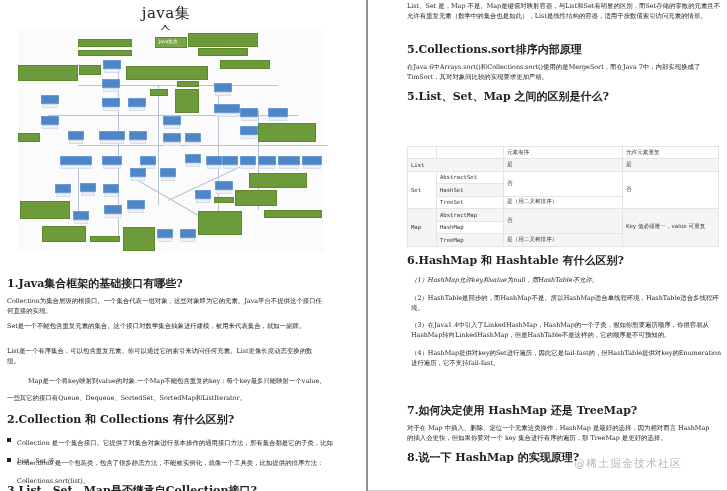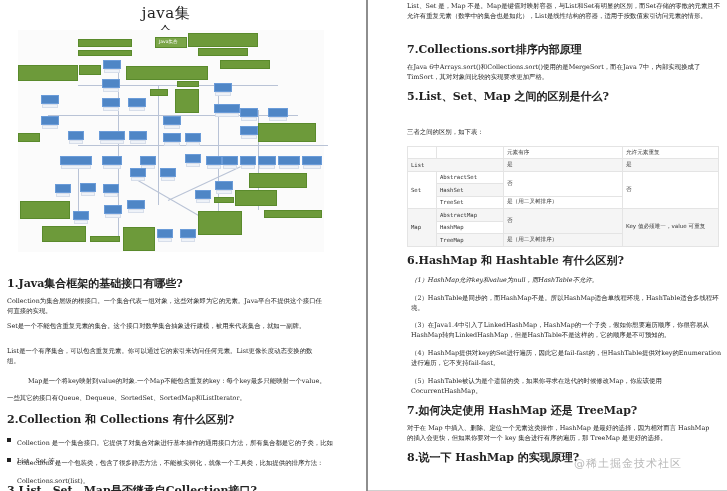--- a/index.html
+++ b/index.html
@@ -147,33 +147,31 @@
   </div>
 
   <div class="h2" style="left:7px;top:483px;">3.List、Set、Map是否继承自Collection接口?</div>
 </div>
 
 <div class="divider"></div>
 
 <div class="page page-right">
   <div class="p" style="left:39px;top:1px;width:315px;">List、Set 是，Map 不是。Map是键值对映射容器，与List和Set有明显的区别，而Set存储的零散的元素且不允许有重复元素（数学中的集合也是如此），List是线性结构的容器，适用于按数值索引访问元素的情形。</div>
 
-  <div class="h2" style="left:39px;top:42px;">7.Collections.sort排序内部原理</div>
+  <div class="h2" style="left:39px;top:42px;">5.Collections.sort排序内部原理</div>
   <div class="p" style="left:39px;top:62px;width:305px;">在Java 6中Arrays.sort()和Collections.sort()使用的是MergeSort，而在Java 7中，内部实现换成了TimSort，其对对象间比较的实现要求更加严格。</div>
 
   <div class="h2" style="left:39px;top:89px;">5.List、Set、Map 之间的区别是什么?</div>
   <div class="p" style="left:39px;top:108px;width:315px;margin-top:40px;">List、Set、Map 的区别主要体现在两个方面：元素是否有序、是否允许元素重复。</div>
-  <div class="p" style="left:39px;top:127px;width:300px;">三者之间的区别，如下表：</div>
 
   <div class="h2" style="left:39px;top:253px;">6.HashMap 和 Hashtable 有什么区别?</div>
   <div class="p" style="left:43px;top:275px;width:305px;font-style:italic;">（1）HashMap允许key和value为null，而HashTable不允许。</div>
   <div class="p" style="left:43px;top:293px;width:315px;">（2）HashTable是同步的，而HashMap不是。所以HashMap适合单线程环境，HashTable适合多线程环境。</div>
   <div class="p" style="left:43px;top:320px;width:315px;">（3）在Java1.4中引入了LinkedHashMap，HashMap的一个子类，假如你想要遍历顺序，你很容易从HashMap转向LinkedHashMap，但是HashTable不是这样的，它的顺序是不可预知的。</div>
   <div class="p" style="left:43px;top:348px;width:315px;">（4）HashMap提供对key的Set进行遍历，因此它是fail-fast的，但HashTable提供对key的Enumeration进行遍历，它不支持fail-fast。</div>
-  <div class="p" style="left:43px;top:376px;width:305px;">（5）HashTable被认为是个遗留的类，如果你寻求在迭代的时候修改Map，你应该使用CocurrentHashMap。</div>
 
   <div class="h2" style="left:39px;top:403px;">7.如何决定使用 HashMap 还是 TreeMap?</div>
   <div class="p" style="left:39px;top:423px;width:310px;">对于在 Map 中插入、删除、定位一个元素这类操作，HashMap 是最好的选择，因为相对而言 HashMap 的插入会更快，但如果你要对一个 key 集合进行有序的遍历，那 TreeMap 是更好的选择。</div>
 
   <div class="h2" style="left:39px;top:450px;">8.说一下 HashMap 的实现原理?</div>
 </div>
 
 <table class="cmp">
   <tbody>
       <tr class="hdr">

